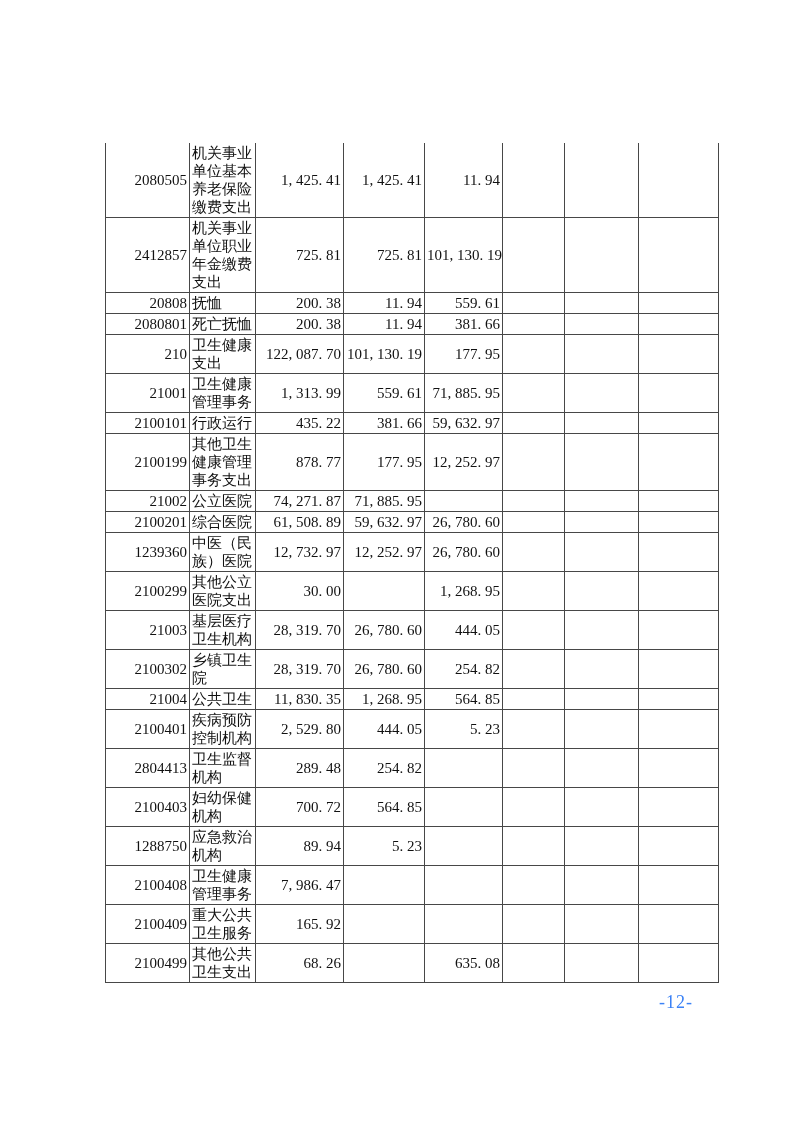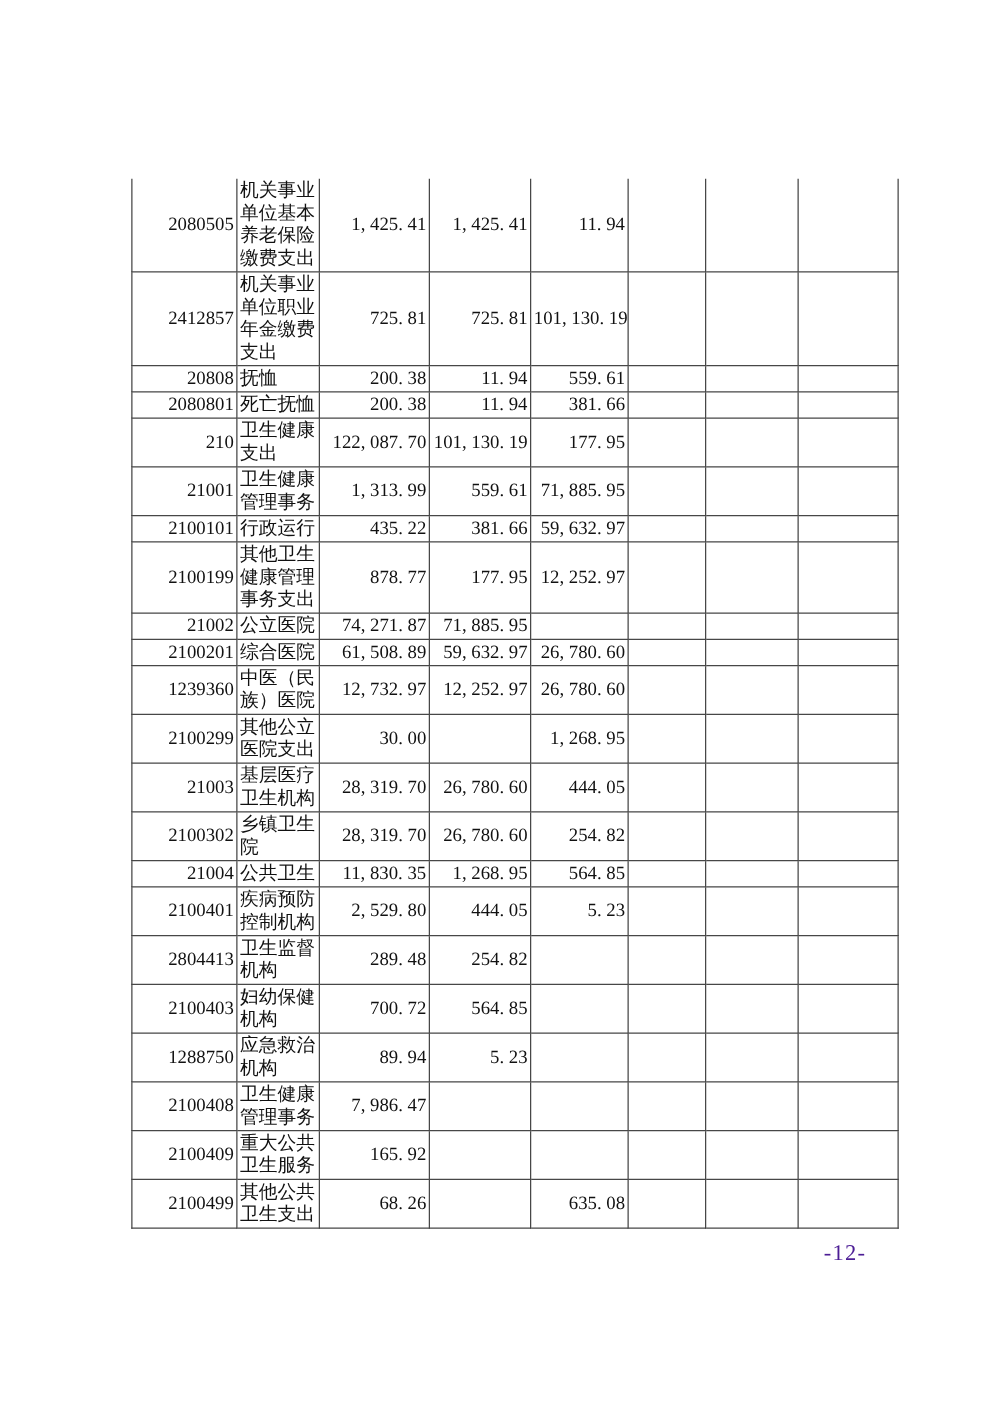--- a/index.html
+++ b/index.html
@@ -57,21 +57,21 @@
     white-space: nowrap;
   }
   .page-number {
     position: absolute;
     left: 648px;
     top: 992px;
     width: 56px;
     text-align: center;
     font-size: 18px;
     letter-spacing: 1px;
-    color: #4c1d95;
+    color: #3b82f6;
   }
 </style>
 </head>
 <body>
 
 <div class="doc-page">
 
   <table class="budget-table">
     <colgroup>
       <col style="width:84px">

